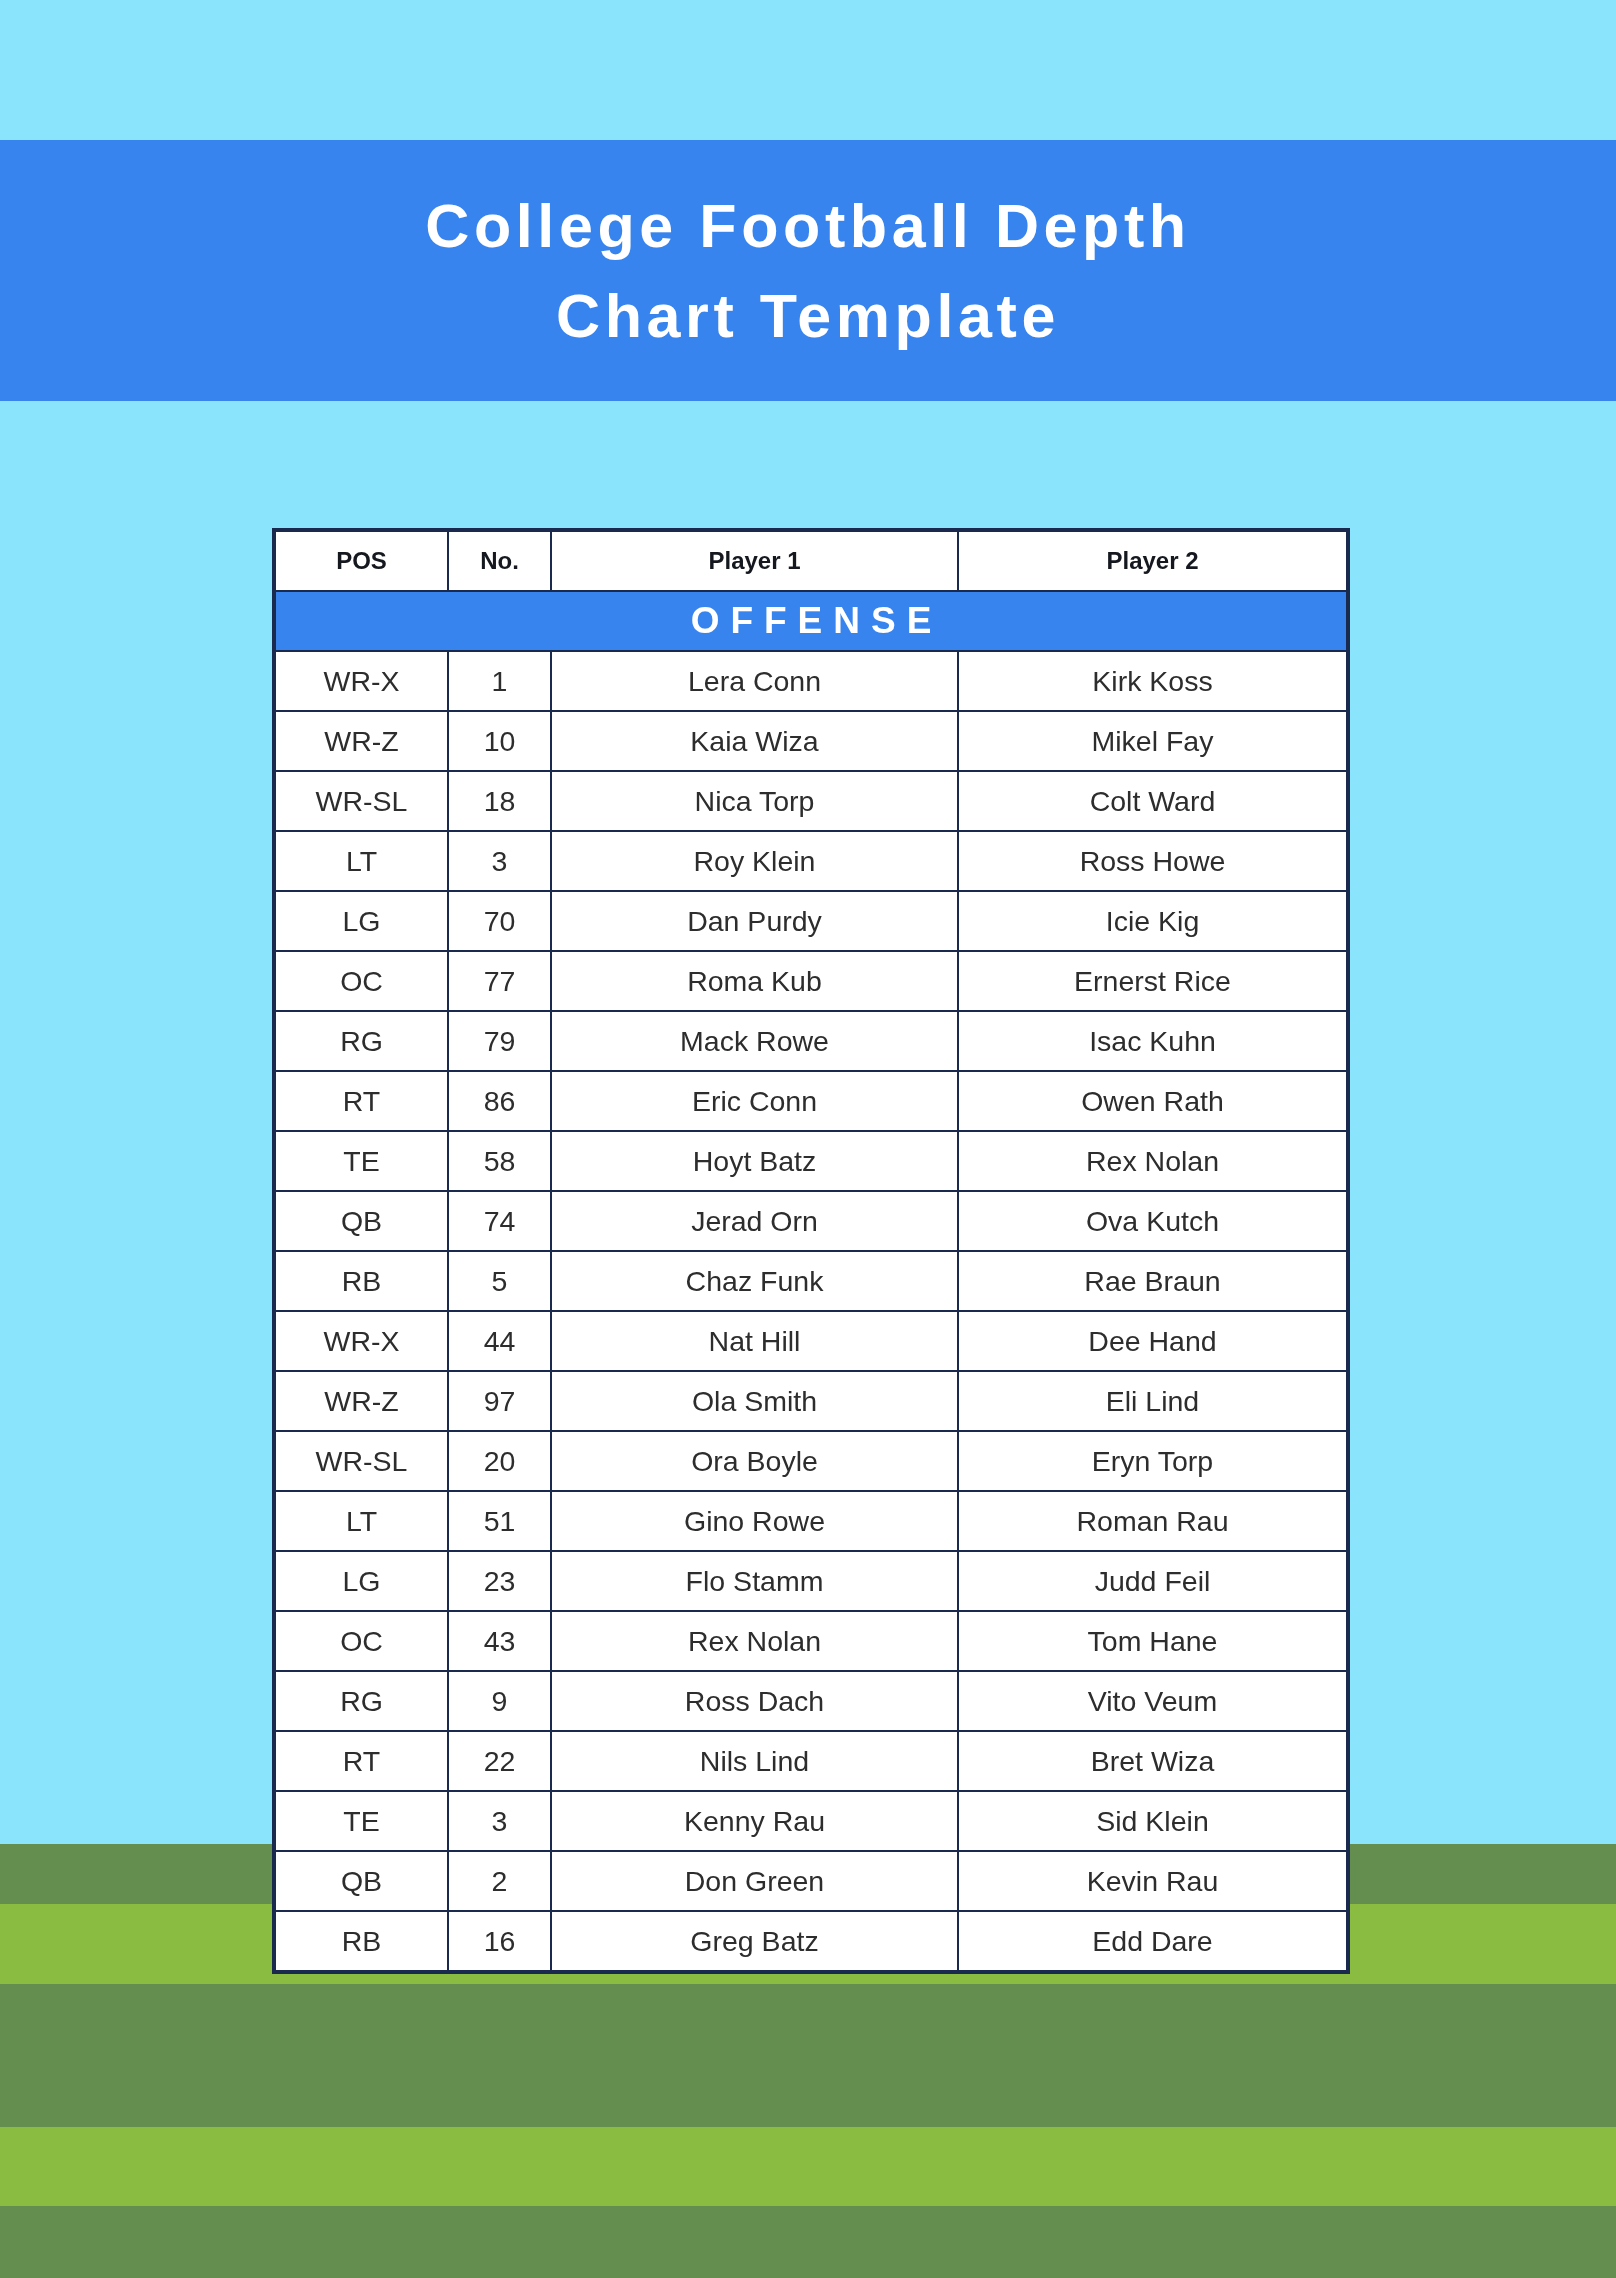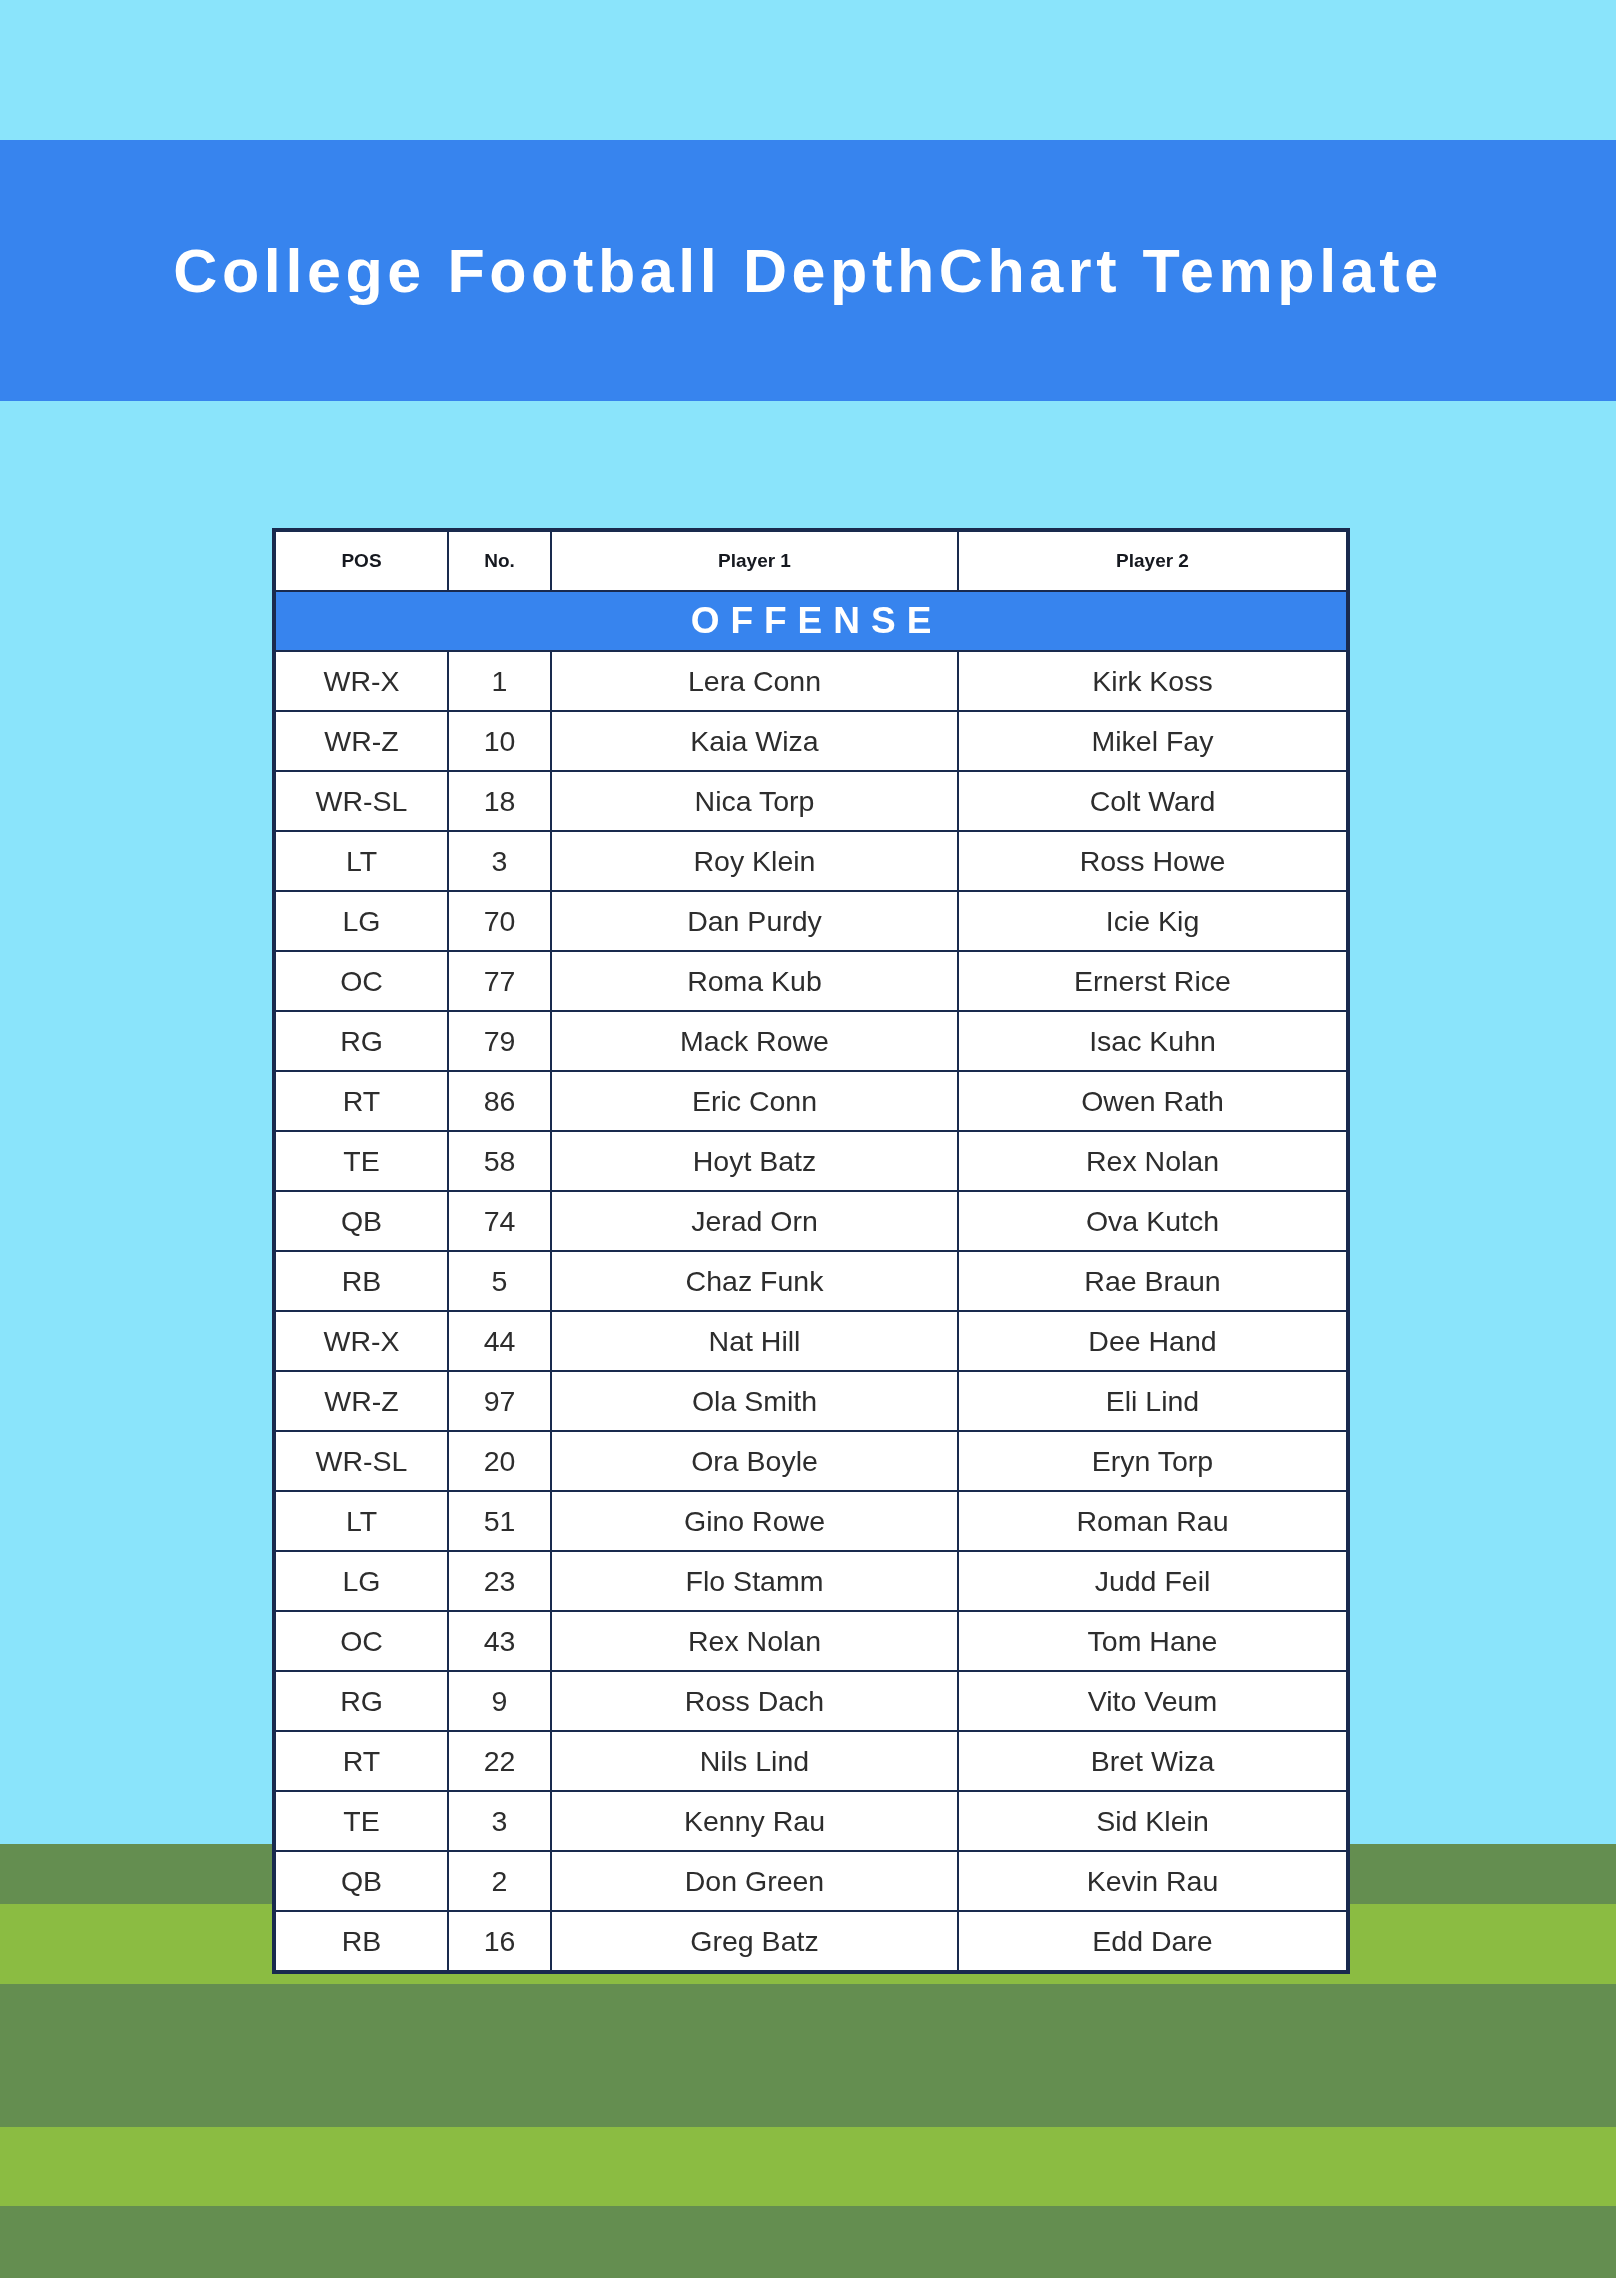--- a/index.html
+++ b/index.html
@@ -23,21 +23,21 @@
 
   
   .banner {
     position: absolute;
     top: 140px;
     left: 0;
     width: 1616px;
     height: 261px;
     background: #3784EE;
     display: flex;
-    flex-direction: row;
+    flex-direction: column;
     justify-content: center;
     align-items: center;
     z-index: 1;
   }
   .banner .title-line {
     color: #FFFFFF;
     font-size: 61px;
     font-weight: 700;
     letter-spacing: 4.6px;
     line-height: 90px;
@@ -60,21 +60,21 @@
   table.depth-chart td, table.depth-chart th {
     border: 2.8px solid #192A4E;
     text-align: center;
     vertical-align: middle;
     padding: 0;
     height: 58px;
     background: #FFFFFF;
     overflow: hidden;
   }
   table.depth-chart th {
-    font-size: 19px;
+    font-size: 24px;
     font-weight: 700;
     color: #15181F;
   }
   table.depth-chart td {
     font-size: 28.5px;
     font-weight: 400;
     color: #2D2D2D;
   }
   table.depth-chart td.section-cell {
     background: #3784EE;

